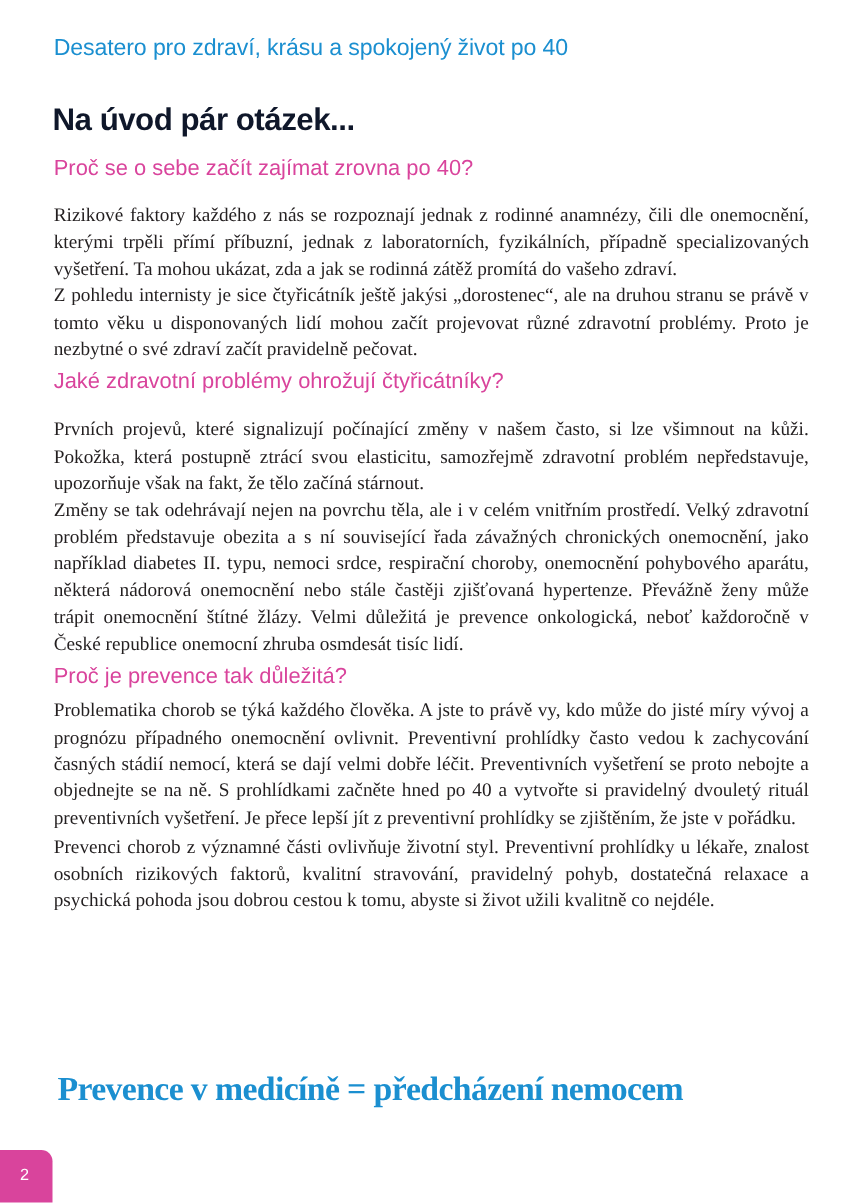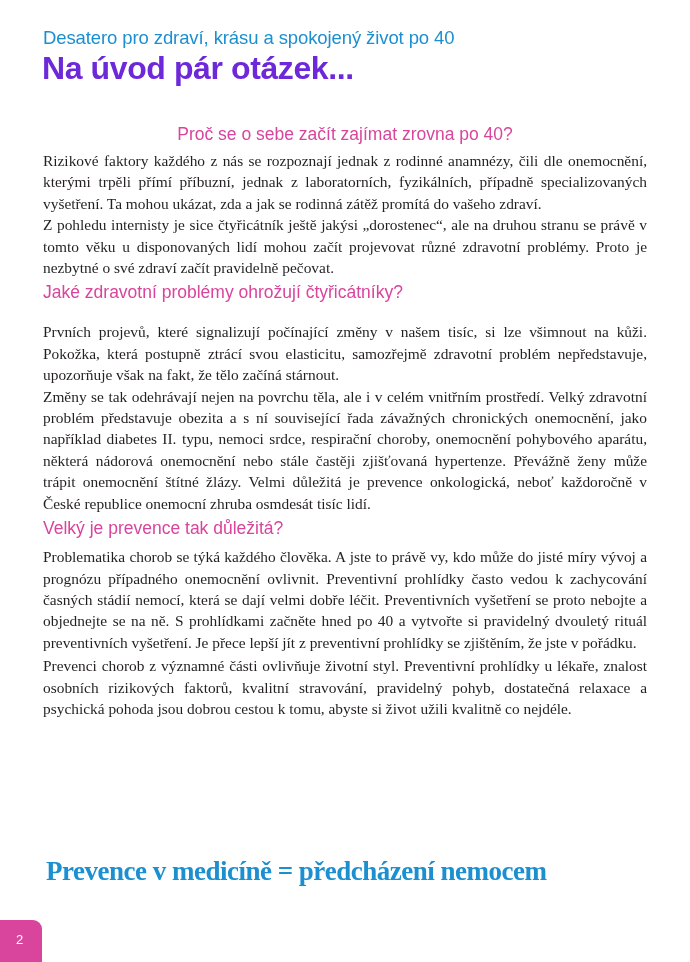--- a/index.html
+++ b/index.html
@@ -25,26 +25,26 @@
     top: 27px;
     font-family: "Liberation Sans", sans-serif;
     font-size: 18.5px;
     color: #1b8fd0;
     letter-spacing: -0.1px;
     white-space: nowrap;
   }
   .title {
     position: absolute;
     left: 42px;
-    top: 50px;
+    top: 82px;
     margin: 0;
     font-family: "Liberation Sans", sans-serif;
     font-weight: bold;
-    font-size: 32px;
-    color: #6d28d9;
+    font-size: 25px;
+    color: #0f172a;
     letter-spacing: -0.4px;
     white-space: nowrap;
   }
   .content {
     position: absolute;
     left: 43px;
     top: 122px;
     width: 604px;
   }
   .q-heading {
@@ -58,21 +58,21 @@
   }
   .para {
     margin: 0;
     font-family: "Liberation Serif", serif;
     font-size: 15.4px;
     line-height: 21.4px;
     color: #231f20;
     text-align: justify;
   }
   .section { }
-  .s1 .q-heading { margin-bottom: 4px; text-align: center; }
+  .s1 .q-heading { margin-bottom: 16px; }
   .s2 { margin-top: 2px; }
   .s2 .q-heading { margin-bottom: 17px; }
   .s3 { margin-top: 2px; }
   .s3 .q-heading { margin-bottom: 6px; }
   .s4 { margin-top: 2px; }
   .s4 .q-heading { margin-bottom: 6px; }
 
   .bottom-title {
     position: absolute;
     left: 42px;
@@ -115,26 +115,26 @@
   <div class="content">
 
     <div class="section s1">
       <h2 class="q-heading">Proč se o sebe začít zajímat zrovna po 40?</h2>
       <p class="para">Rizikové faktory každého z nás se rozpoznají jednak z rodinné anamnézy, čili dle onemocnění, kterými trpěli přímí příbuzní, jednak z laboratorních, fyzikálních, případně specializovaných vyšetření. Ta mohou ukázat, zda a jak se rodinná zátěž promítá do vašeho zdraví.</p>
       <p class="para">Z pohledu internisty je sice čtyřicátník ještě jakýsi „dorostenec“, ale na druhou stranu se právě v tomto věku u disponovaných lidí mohou začít projevovat různé zdravotní problémy. Proto je nezbytné o své zdraví začít pravidelně pečovat.</p>
     </div>
 
     <div class="section s2">
       <h2 class="q-heading">Jaké zdravotní problémy ohrožují čtyřicátníky?</h2>
-      <p class="para">Prvních projevů, které signalizují počínající změny v našem tisíc, si lze všimnout na kůži. Pokožka, která postupně ztrácí svou elasticitu, samozřejmě zdravotní problém nepředstavuje, upozorňuje však na fakt, že tělo začíná stárnout.</p>
+      <p class="para">Prvních projevů, které signalizují počínající změny v našem často, si lze všimnout na kůži. Pokožka, která postupně ztrácí svou elasticitu, samozřejmě zdravotní problém nepředstavuje, upozorňuje však na fakt, že tělo začíná stárnout.</p>
       <p class="para">Změny se tak odehrávají nejen na povrchu těla, ale i v celém vnitřním prostředí. Velký zdravotní problém představuje obezita a s ní související řada závažných chronických onemocnění, jako například diabetes II. typu, nemoci srdce, respirační choroby, onemocnění pohybového aparátu, některá nádorová onemocnění nebo stále častěji zjišťovaná hypertenze. Převážně ženy může trápit onemocnění štítné žlázy. Velmi důležitá je prevence onkologická, neboť každoročně v České republice onemocní zhruba osmdesát tisíc lidí.</p>
     </div>
 
     <div class="section s3">
-      <h2 class="q-heading">Velký je prevence tak důležitá?</h2>
+      <h2 class="q-heading">Proč je prevence tak důležitá?</h2>
       <p class="para">Problematika chorob se týká každého člověka. A jste to právě vy, kdo může do jisté míry vývoj a prognózu případného onemocnění ovlivnit. Preventivní prohlídky často vedou k zachycování časných stádií nemocí, která se dají velmi dobře léčit. Preventivních vyšetření se proto nebojte a objednejte se na ně. S prohlídkami začněte hned po 40 a vytvořte si pravidelný dvouletý rituál preventivních vyšetření. Je přece lepší jít z preventivní prohlídky se zjištěním, že jste v pořádku.</p>
     </div>
 
     <div class="section s4">
       <p class="para">Prevenci chorob z významné části ovlivňuje životní styl. Preventivní prohlídky u lékaře, znalost osobních rizikových faktorů, kvalitní stravování, pravidelný pohyb, dostatečná relaxace a psychická pohoda jsou dobrou cestou k tomu, abyste si život užili kvalitně co nejdéle.</p>
     </div>
 
   </div>
 
   <h1 class="bottom-title">Prevence v medicíně = předcházení nemocem</h1>

